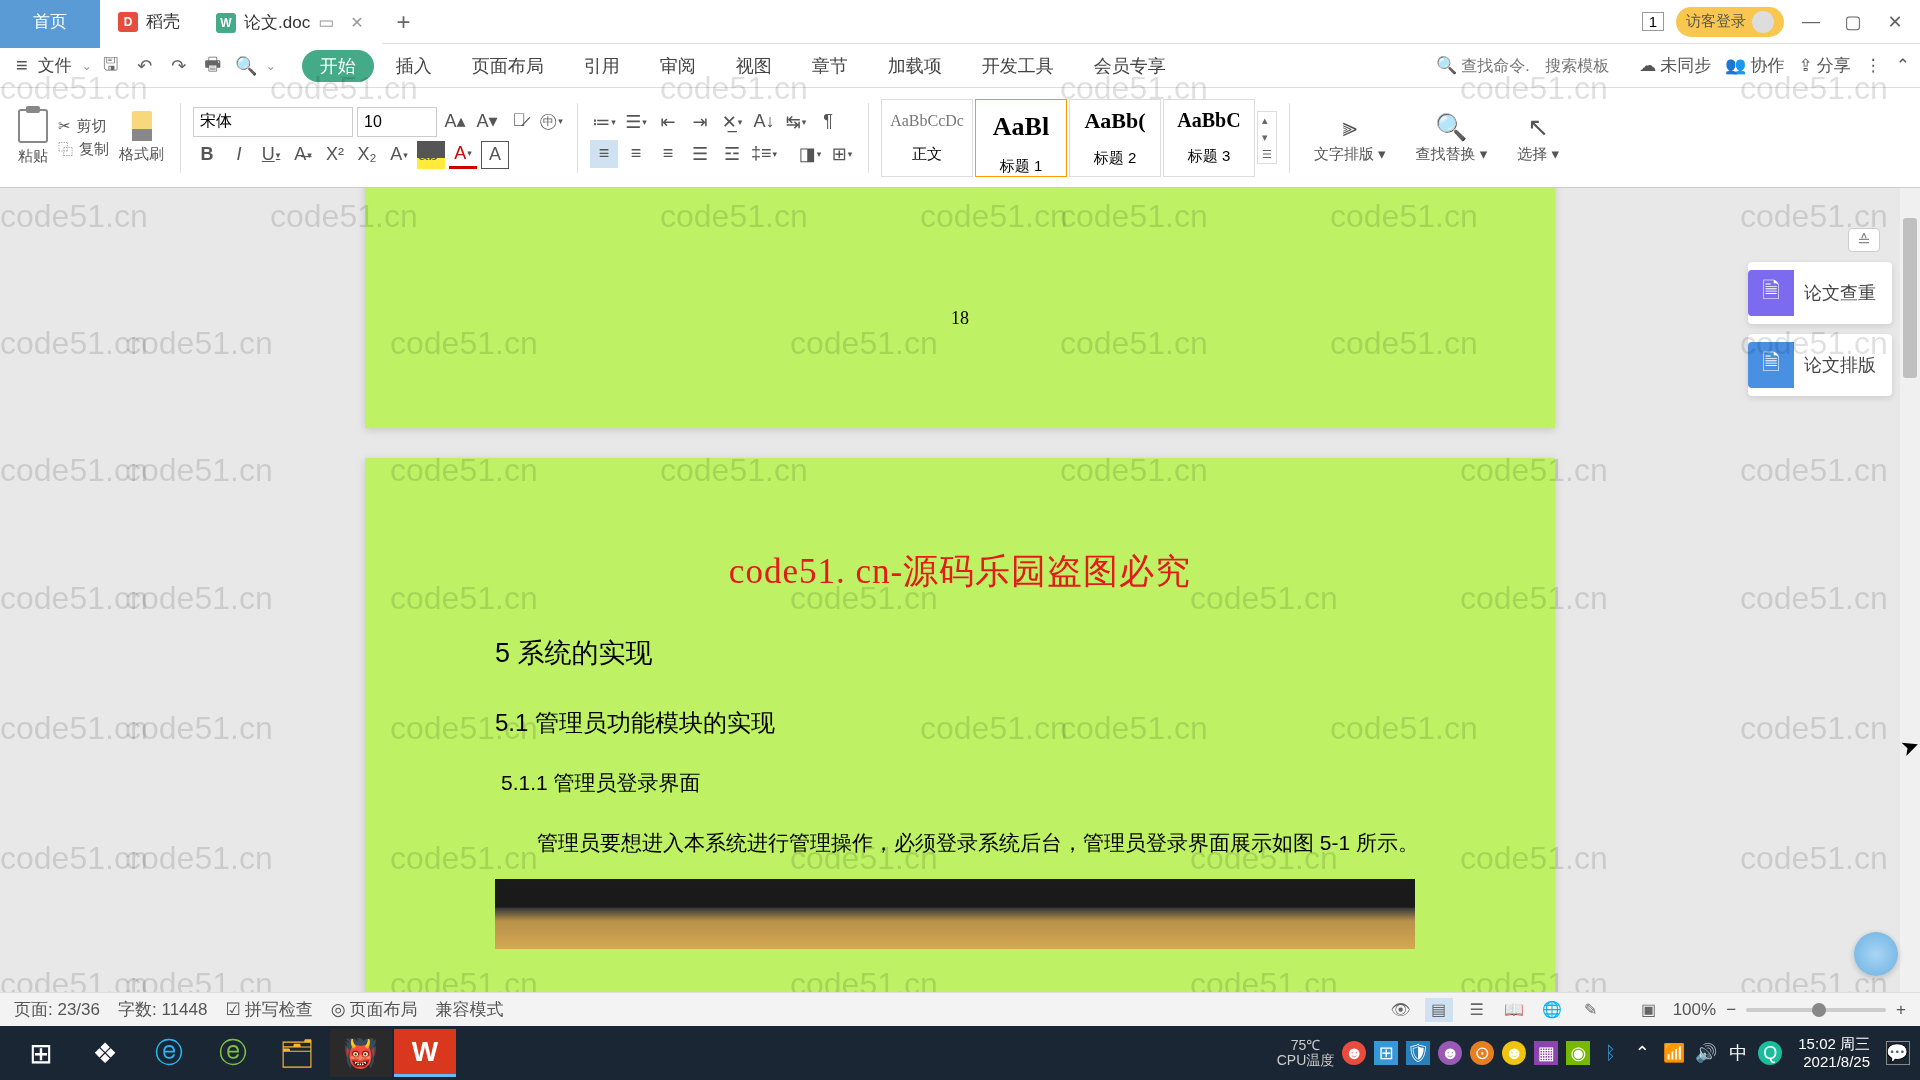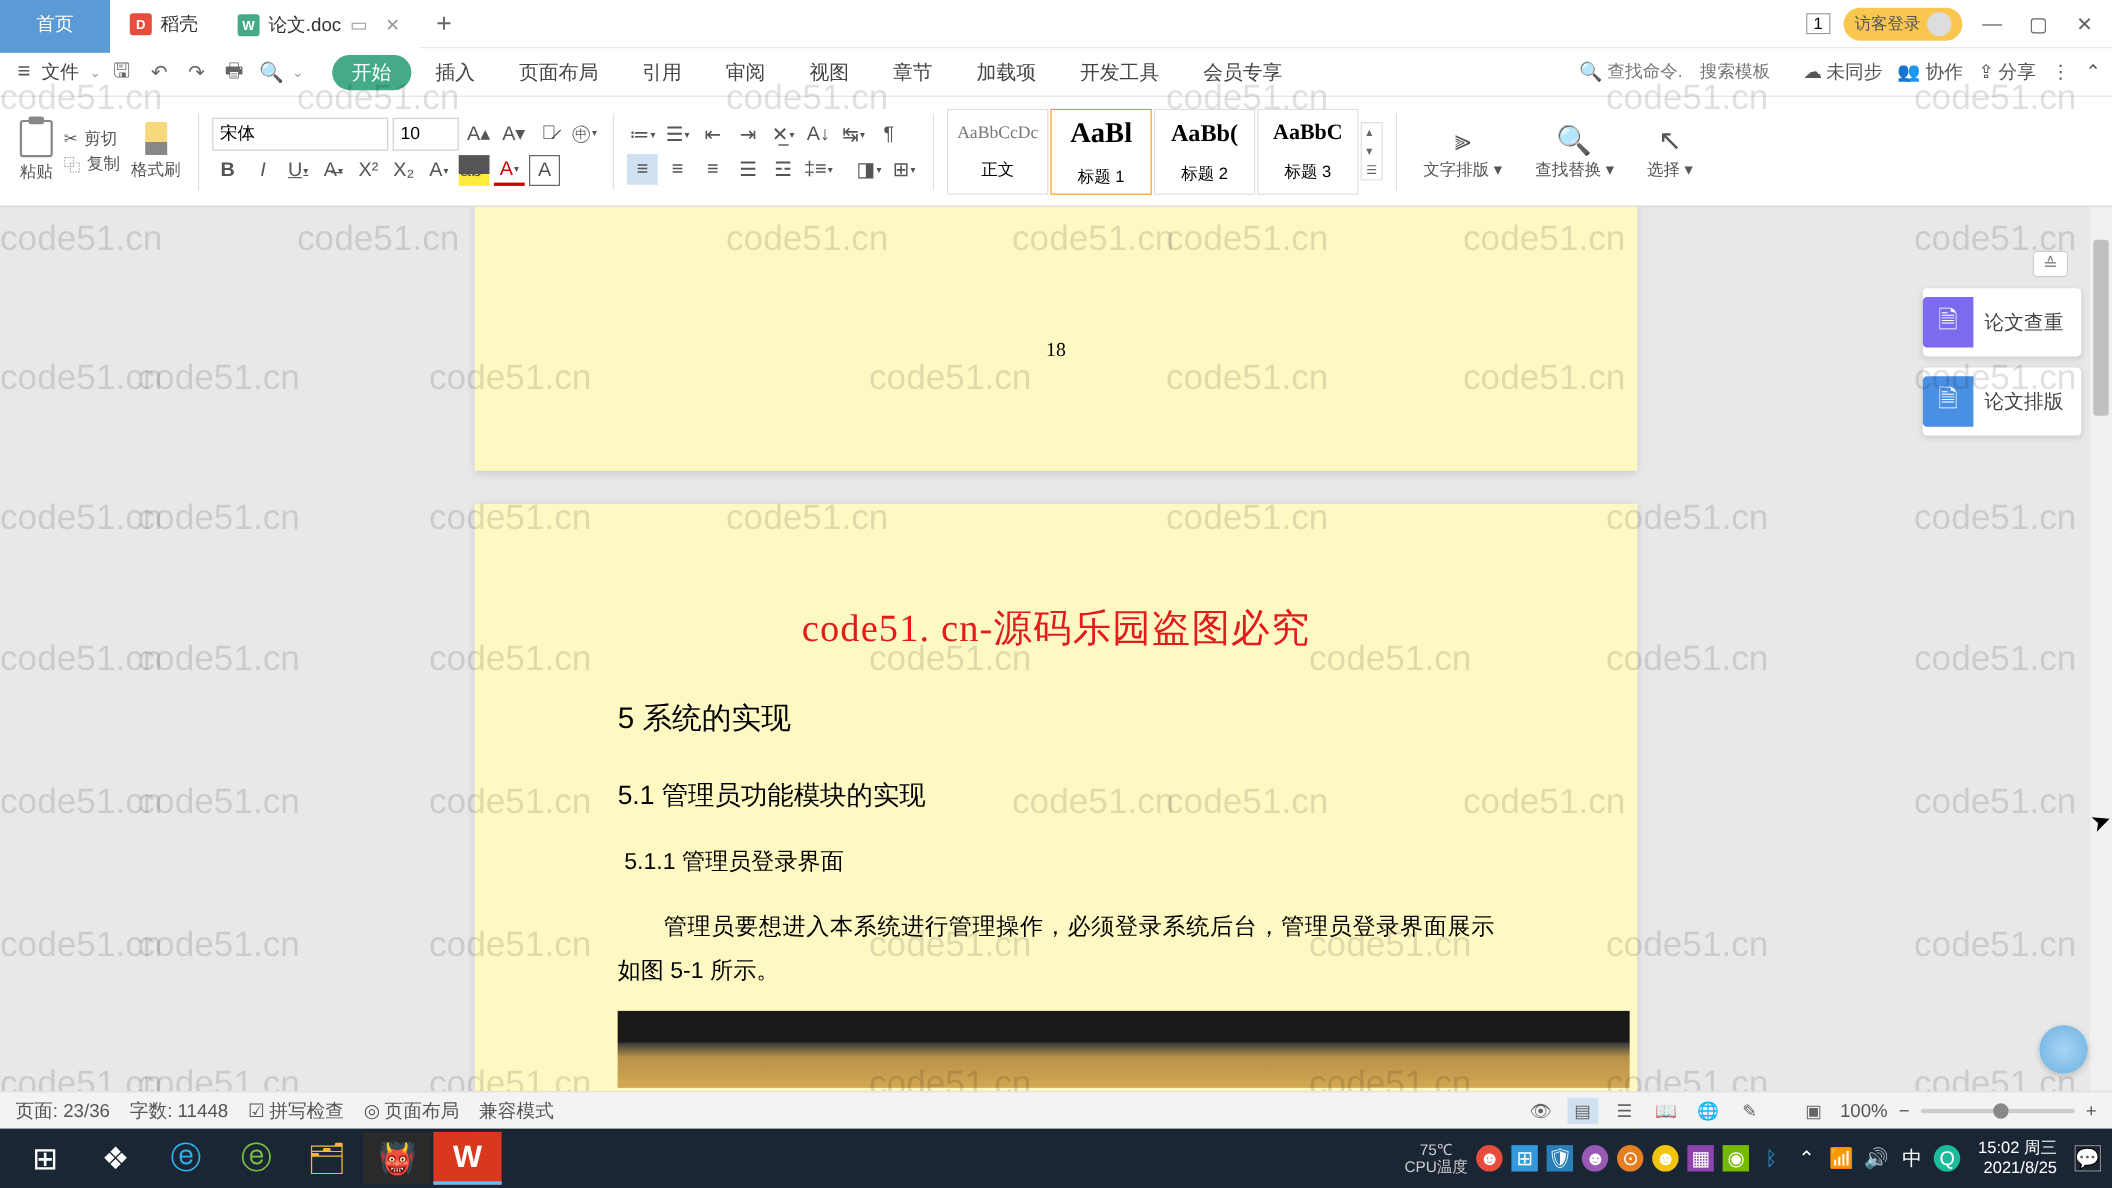--- a/index.html
+++ b/index.html
@@ -36,40 +36,40 @@
 .ribbon { height: 100px; background: #fff; display: flex; align-items: center; padding: 0 14px; gap: 6px; border-bottom: 1px solid #ccc; position: relative; }
 .ribbon-group { display: flex; flex-direction: column; align-items: center; gap: 4px; font-size: 15px; color: #555; padding: 0 4px; }
 .ribbon-two-col { display: flex; flex-direction: column; gap: 4px; font-size: 15px; color: #555; }
 .ribbon-two-col .row { display: flex; align-items: center; gap: 6px; }
 .paste-ic { width: 30px; height: 34px; border: 2px solid #888; border-radius: 3px; position: relative; }
 .paste-ic::before { content:''; position:absolute; top:-5px; left:6px; width:14px; height:7px; background:#888; border-radius:2px; }
 .brush-ic { width: 20px; height: 30px; background: linear-gradient(#f7d87c 60%, #888 60%); border-radius: 2px 2px 0 0; }
 .font-row { display: flex; gap: 4px; }
 .font-sel { border: 1px solid #ccc; height: 30px; font-size: 16px; padding: 0 6px; background: #fff; }
 .font-sel.name { width: 160px; }
-.font-sel.size { width: 60px; }
+.font-sel.size { width: 80px; }
 .ibtn { width: 28px; height: 28px; display: flex; align-items: center; justify-content: center; font-size: 18px; color: #555; cursor: pointer; }
 .ibtn.sel { background: #d0e2f2; }
 .ibtn .caret { font-size: 9px; margin-left: 1px; }
 .dv { width: 1px; height: 70px; background: #ddd; margin: 0 6px; }
 .style-gallery { display: flex; gap: 2px; align-items: center; }
 .style-item { width: 92px; height: 78px; border: 1px solid #ddd; display: flex; flex-direction: column; align-items: center; justify-content: center; font-size: 15px; gap: 15px; cursor: pointer; }
-.style-item.sel { border: 1px solid #f90; }
+.style-item.sel { border: 1px solid #f90; justify-content: flex-end; }
 .style-item .preview { font-family: serif; }
 .style-item .sp0 { font-size: 16px; color: #777; }
 .style-item .sp1 { font-size: 26px; font-weight: bold; }
 .style-item .sp2 { font-size: 22px; font-weight: bold; }
 .style-item .sp3 { font-size: 20px; font-weight: bold; }
 .gallery-nav { display: flex; flex-direction: column; border: 1px solid #ddd; }
 .gallery-nav span { padding: 2px 4px; font-size: 11px; color: #666; }
 .ribbon-end { display: flex; flex-direction: column; align-items: center; gap: 2px; font-size: 15px; color: #555; padding: 0 12px; }
 .ribbon-end .ic { font-size: 26px; color: #555; }
 
 .workspace { position: absolute; top: 188px; left: 0; right: 0; bottom: 34px; background: #e8e8e8; overflow: hidden; }
-.page { position: absolute; left: 50%; transform: translateX(-50%); width: 1057px; background: #fef9c3; box-shadow: 0 2px 8px rgba(0,0,0,0.15); }
+.page { position: absolute; left: 50%; transform: translateX(-50%); width: 1190px; background: #bef264; box-shadow: 0 2px 8px rgba(0,0,0,0.15); }
 .page.top { top: -10px; height: 250px; }
 .page.bot { top: 270px; height: 700px; padding: 90px 130px 0; font-family: "SimSun", serif; color: #000; }
 .page-num { position: absolute; top: 130px; left: 50%; transform: translateX(-50%); font-family: serif; font-size: 18px; }
 .red-title { color: #e31b1b; font-size: 35px; text-align: center; margin-bottom: 40px; font-family: "SimSun", serif; letter-spacing: 1px; }
 .h1 { font-size: 27px; margin-bottom: 36px; }
 .h2 { font-size: 24px; margin-bottom: 30px; }
 .h3 { font-size: 21px; margin-bottom: 26px; margin-left: 6px; }
 .body-p { font-size: 21px; line-height: 1.9; text-indent: 2em; text-align: justify; margin-bottom: 16px; }
 .doc-img { width: 920px; height: 70px; background: linear-gradient(180deg,#1a1a1a 0%,#1a1a1a 40%,#3a3a3a 42%,#b8914a 60%,#d4a853 100%); margin-top: 10px; }
 .scrollbar-v { position: absolute; right: 0; top: 0; bottom: 0; width: 20px; background: #f0f0f0; }

